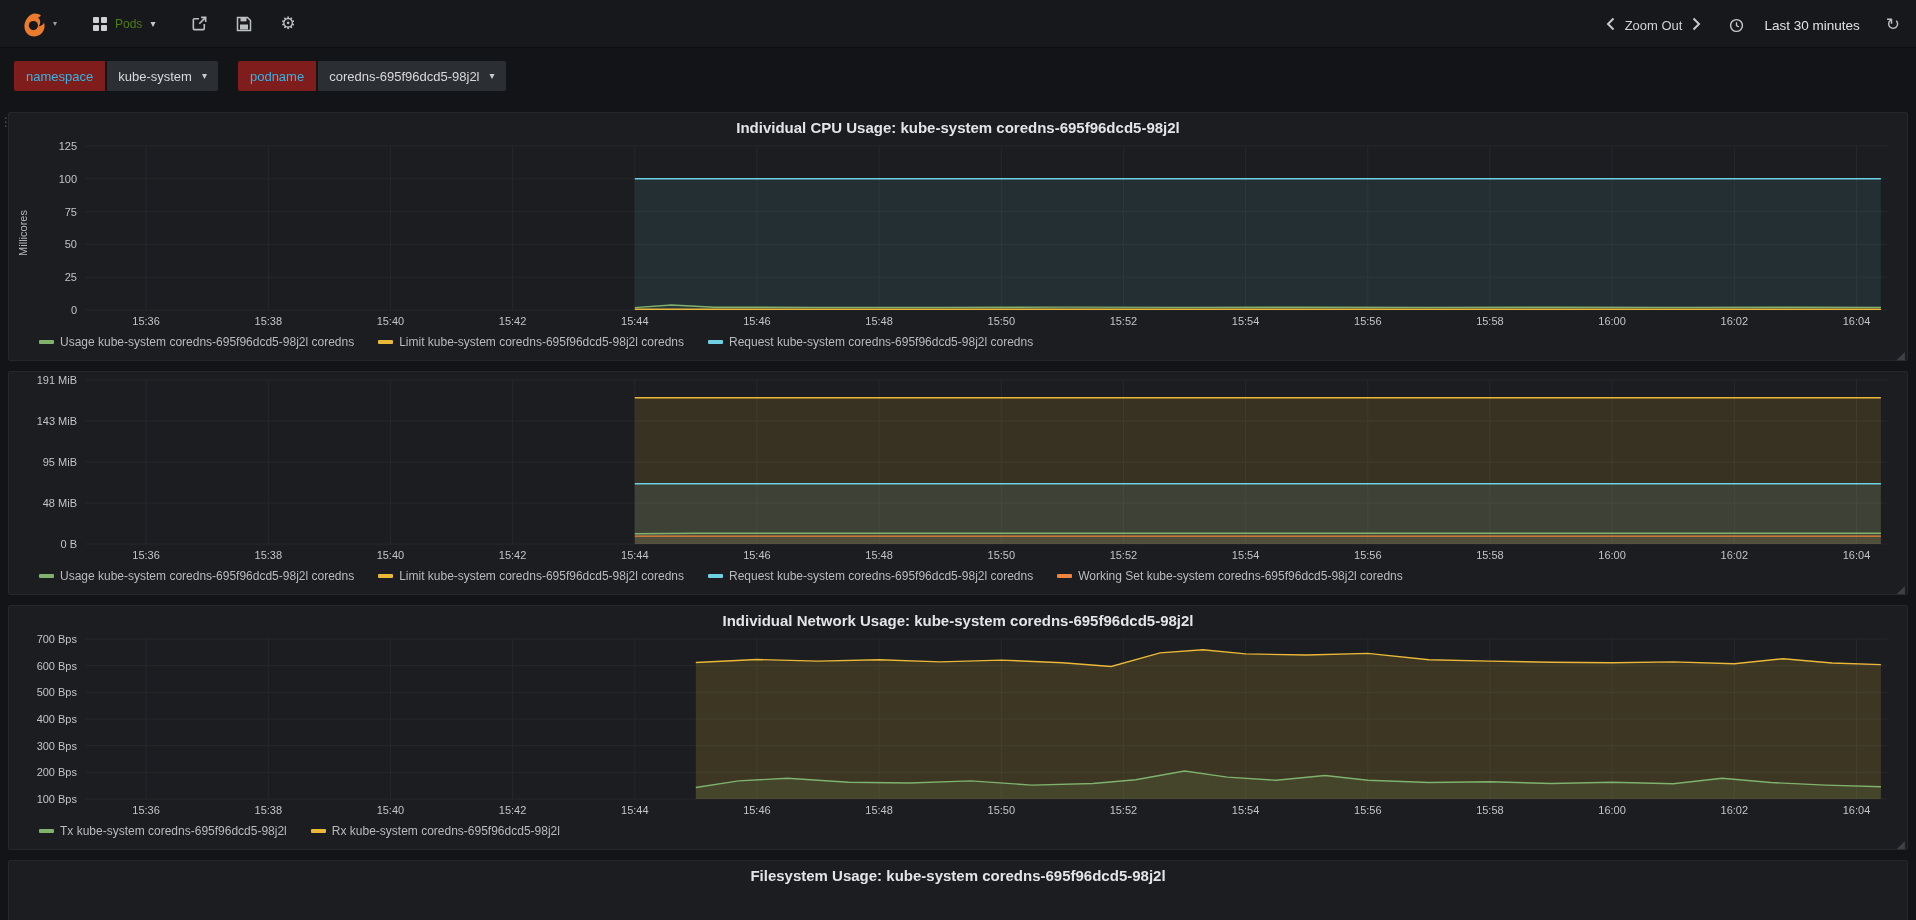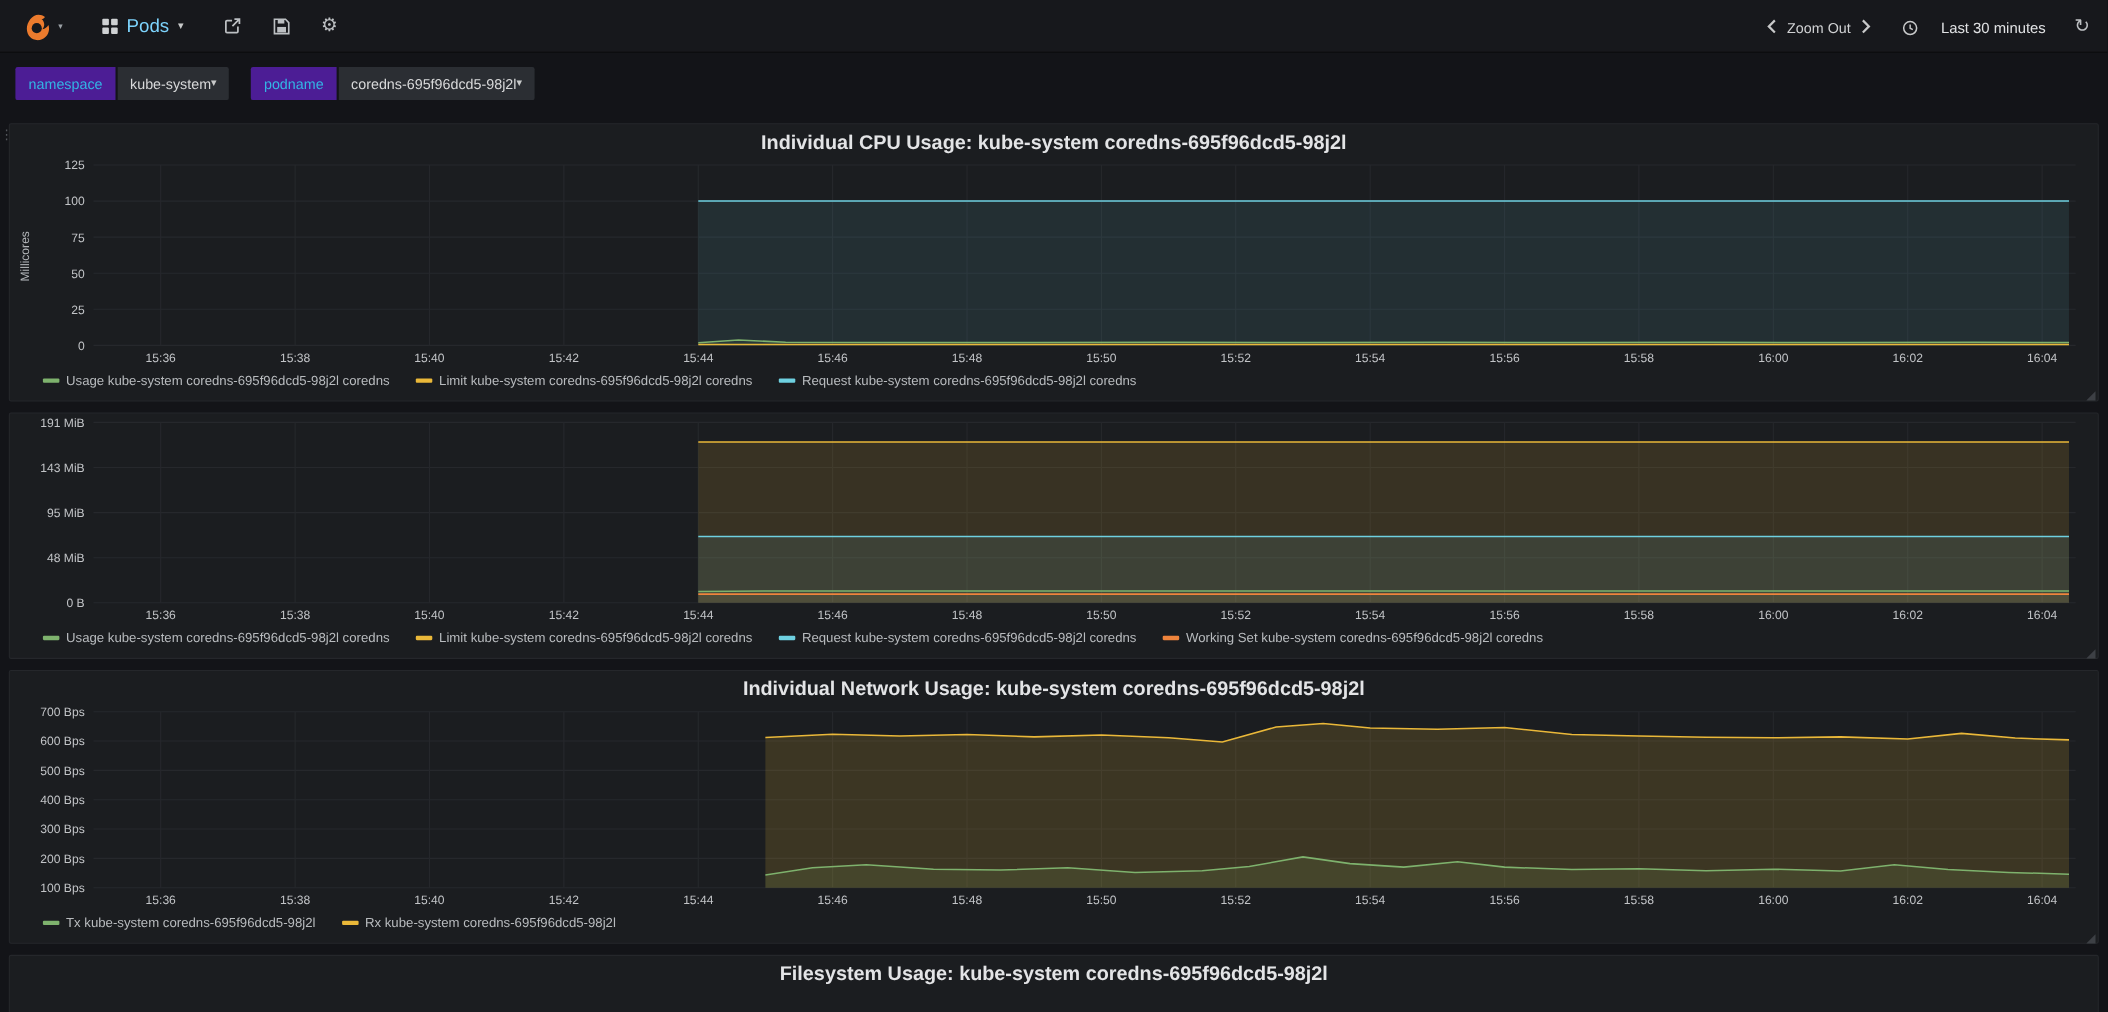--- a/index.html
+++ b/index.html
@@ -4,49 +4,49 @@
 <style>
   *{margin:0;padding:0;box-sizing:border-box}
   html,body{width:1916px;height:920px;overflow:hidden;background:#131418;
     font-family:"Liberation Sans",sans-serif;color:#d8d9da}
   
   .navbar{height:48px;background:#17181c;border-bottom:1px solid #0b0c0d;
     display:flex;align-items:center;padding:0 16px}
   .logo-btn{display:flex;align-items:center;gap:5px;cursor:pointer;padding:4px 6px}
   .dash-title{display:flex;align-items:center;gap:8px;margin-left:20px;padding:6px 10px;
     cursor:pointer;border-radius:2px}
-  .dash-name{font-size:17px;color:#7dd3fc}
+  .dash-name{font-size:12px;color:#4d7c0f}
   .th-icon{display:inline-grid;grid-template-columns:6px 6px;grid-auto-rows:6px;gap:2px}
   .th-icon i{background:#cfd1d3;border-radius:1px}
   .caret{font-family:"DejaVu Sans",sans-serif;font-size:10px;color:#c8c9ca;line-height:1}
   .caret.small{font-size:8px;color:#9ba0a5}
   .nav-icons{display:flex;align-items:center;gap:28px;margin-left:26px}
   .nav-icon{cursor:pointer;display:inline-flex;align-items:center}
   .glyph span{font-family:"DejaVu Sans",sans-serif;font-size:17px;color:#bcbfc2;line-height:1}
   .nav-right{margin-left:auto;display:flex;align-items:flex-end}
   .nav-chevron{cursor:pointer;display:inline-flex;padding:2px 4px}
   .zoom-out{font-size:13px;color:#d0d1d3;cursor:pointer;margin:0 6px}
   .time-picker{display:inline-flex;align-items:center;gap:20px;margin-left:24px;
     cursor:pointer;font-size:13.5px;color:#e0e1e3}
   .nav-right .glyph{margin-left:26px}
   
   .submenu{display:flex;align-items:center;gap:20px;padding:13px 14px}
   .var{display:flex;align-items:stretch}
-  .var-label{display:inline-flex;align-items:center;background:#4c1d95;color:#33b5e5;
+  .var-label{display:inline-flex;align-items:center;background:#7f1d1d;color:#33b5e5;
     font-size:13px;padding:0 12px;height:30px;border-radius:2px 0 0 2px}
-  .var-value{display:inline-flex;align-items:center;background:#2b2e33;
+  .var-value{display:inline-flex;align-items:center;gap:10px;background:#2b2e33;
     color:#d8d9da;font-size:13px;padding:0 11px;height:30px;cursor:pointer;
     border-radius:0 2px 2px 0;margin-left:2px}
   
   .dash{position:relative;padding:8px 8px 0}
   .drag-dots{position:absolute;left:0;top:14px;color:#55585d;font-size:12px;
     letter-spacing:-2px;cursor:grab;font-family:"DejaVu Sans",sans-serif;line-height:9px;width:8px}
   .panel{position:relative;background:#1b1d20;border:1px solid #25272b;border-radius:2px;
     margin-bottom:10px;padding-bottom:4px}
-  .panel-title{text-align:center;font-size:18px;font-weight:600;color:#e3e4e6;
+  .panel-title{text-align:center;font-size:15px;font-weight:600;color:#e3e4e6;
     padding:6px 0 2px;cursor:pointer}
   .chart{height:192px;margin:2px 6px 0;cursor:crosshair}
   .chart.net{height:188px}
   .chart svg{display:block}
   .gl{stroke:#26282c;stroke-width:1}
   .tk{fill:#c2c4c7;font-size:11px;font-family:"Liberation Sans",sans-serif}
   .xtk{text-anchor:middle}
   .ytk{text-anchor:end}
   .ylabel{position:absolute;left:-56px;top:114px;width:140px;text-align:center;
     transform:rotate(-90deg);font-size:11px;color:#b3b6b9;pointer-events:none}

